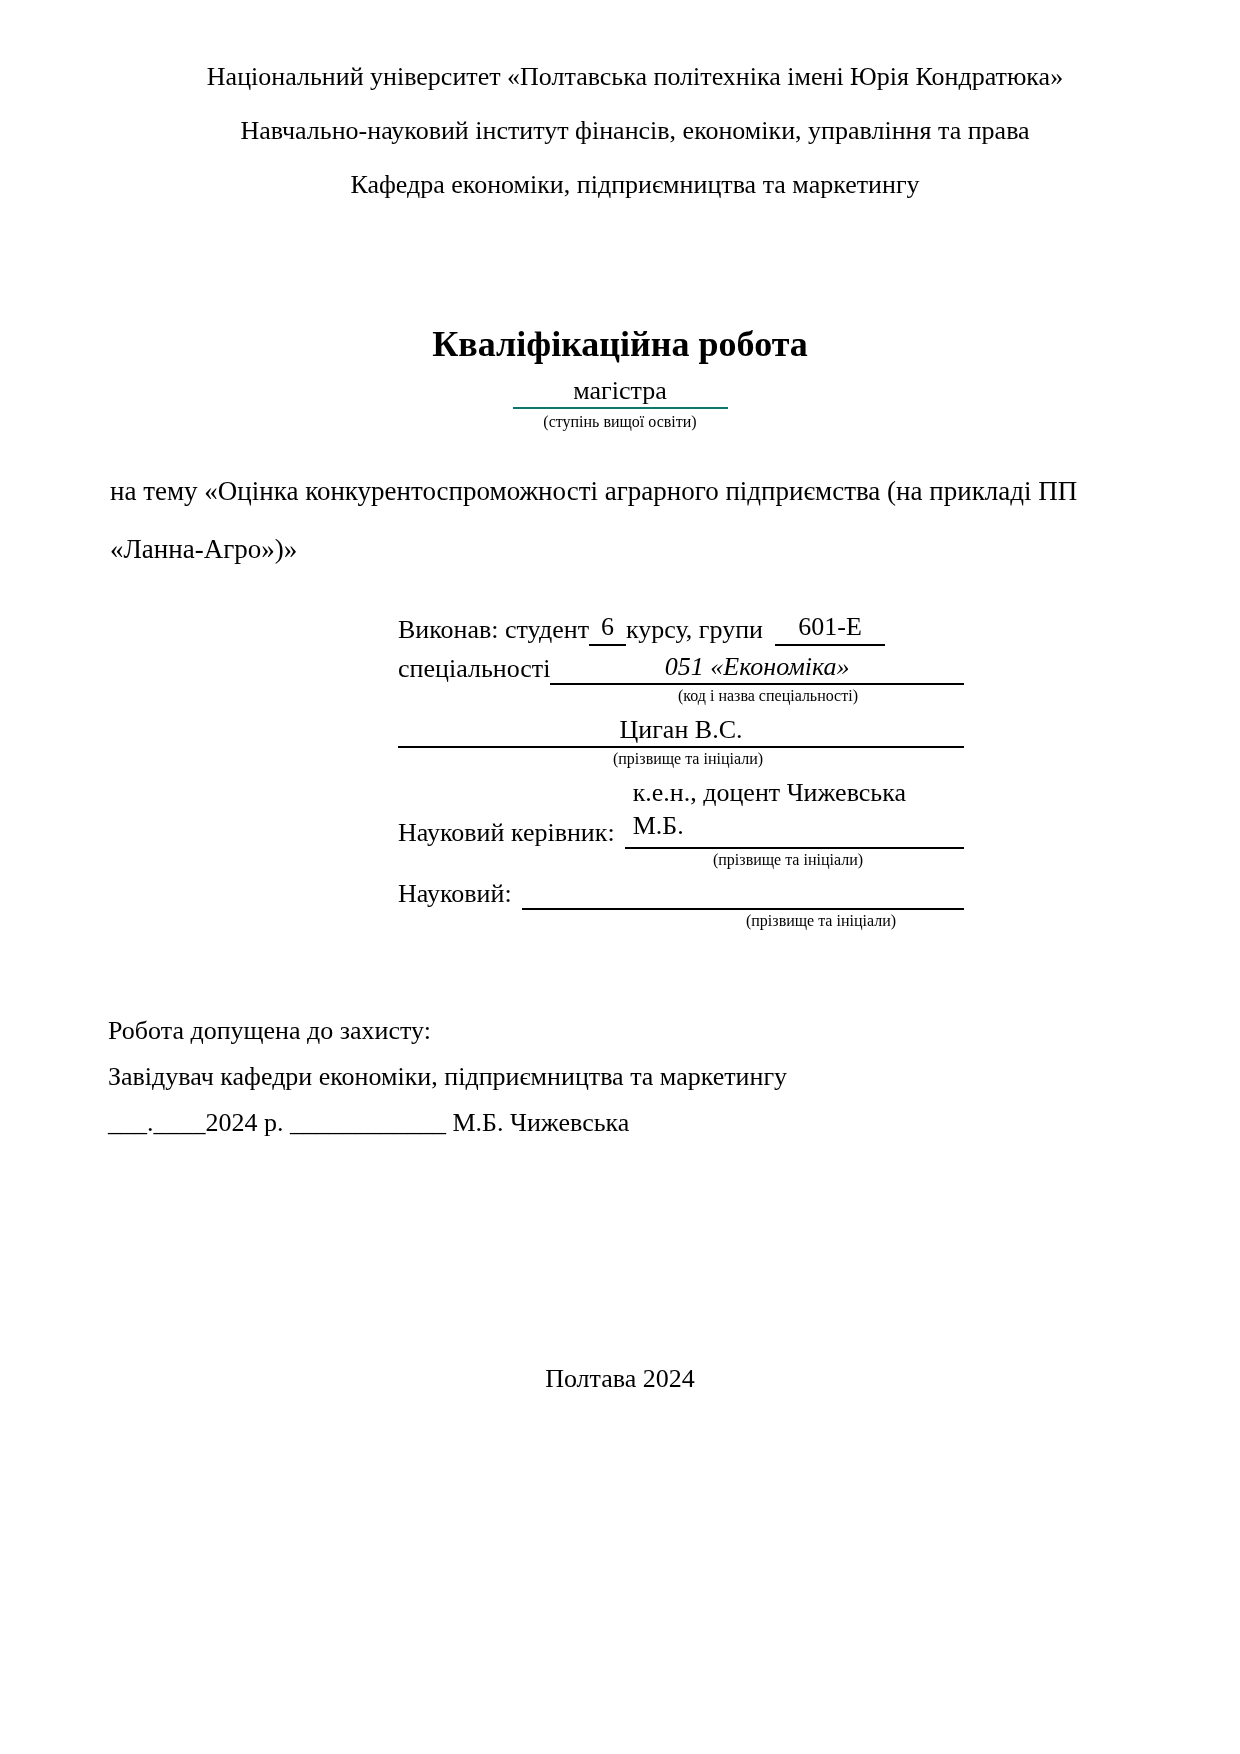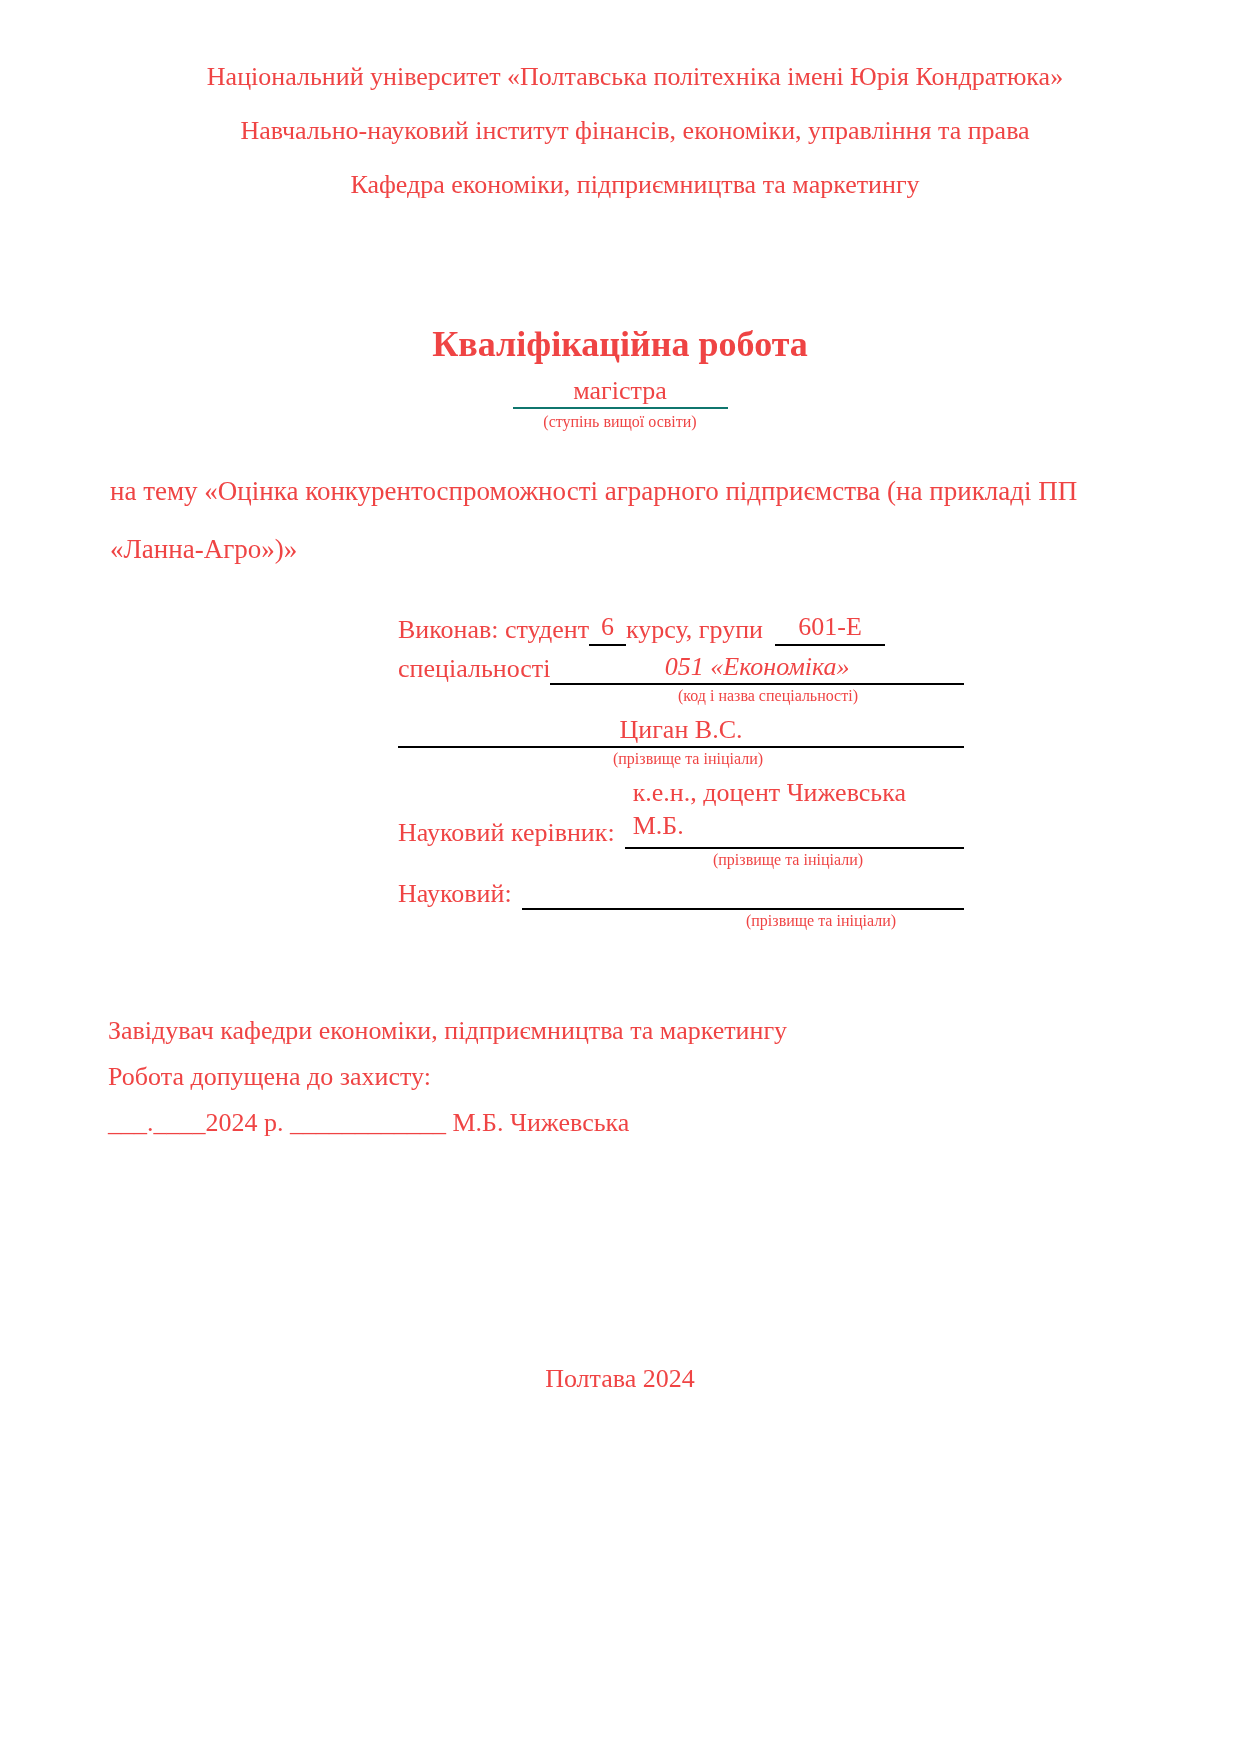--- a/index.html
+++ b/index.html
@@ -4,21 +4,21 @@
 <style>
   * { margin:0; padding:0; box-sizing:border-box; }
   html,body { background:#e8e8e8; }
   .page {
     position:relative;
     width:1240px;
     height:1754px;
     margin:0 auto;
     background:#ffffff;
     font-family:"Liberation Serif","DejaVu Serif",serif;
-    color:#ef4444;
+    color:#000000;
   }
 
   
   .header { position:absolute; top:50px; left:100px; right:70px; }
   .header .hline { font-size:26px; line-height:54px; text-align:center; white-space:nowrap; }
 
   
   .title-block { position:absolute; top:322px; left:0; right:0; text-align:center; }
   .main-title { font-size:36px; font-weight:bold; line-height:44px; }
   .degree-line { margin-top:10px; font-size:26px; line-height:30px; }
@@ -104,20 +104,20 @@
 
     <div class="crow" style="margin-top:6px;">
       <span class="lbl">Науковий:</span>
       <span class="fill" style="margin-left:10px;"></span>
     </div>
     <div class="caption cap-reviewer">(прізвище та ініціали)</div>
 
   </div>
 
   <div class="admission">
+    <div class="aline">Робота допущена до захисту:</div>
     <div class="aline">Завідувач кафедри економіки, підприємництва та маркетингу</div>
-    <div class="aline">Робота допущена до захисту:</div>
     <div class="aline">___.____2024 р. ____________ М.Б. Чижевська</div>
   </div>
 
   <div class="footer">Полтава 2024</div>
 
 </div>
 
 </body></html>

